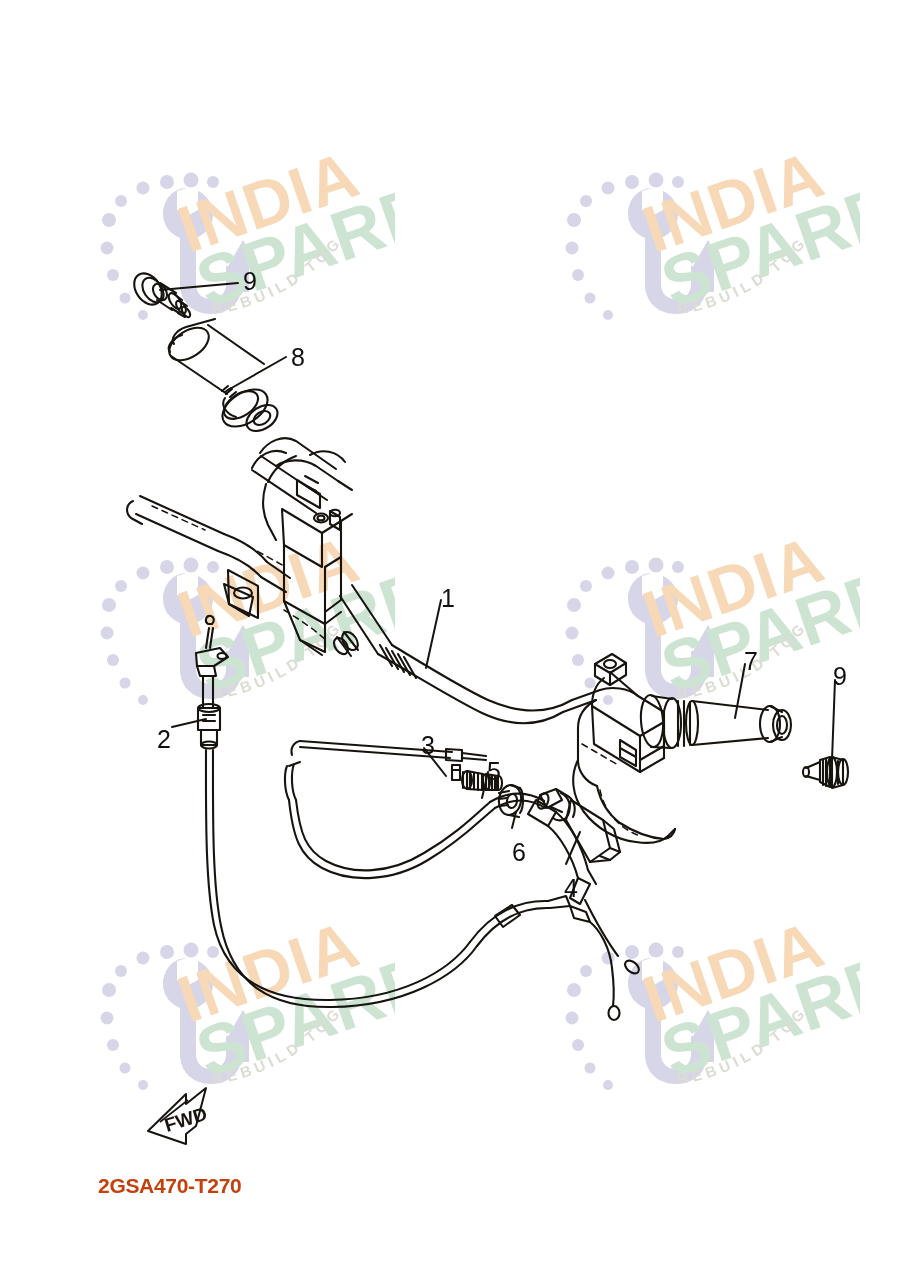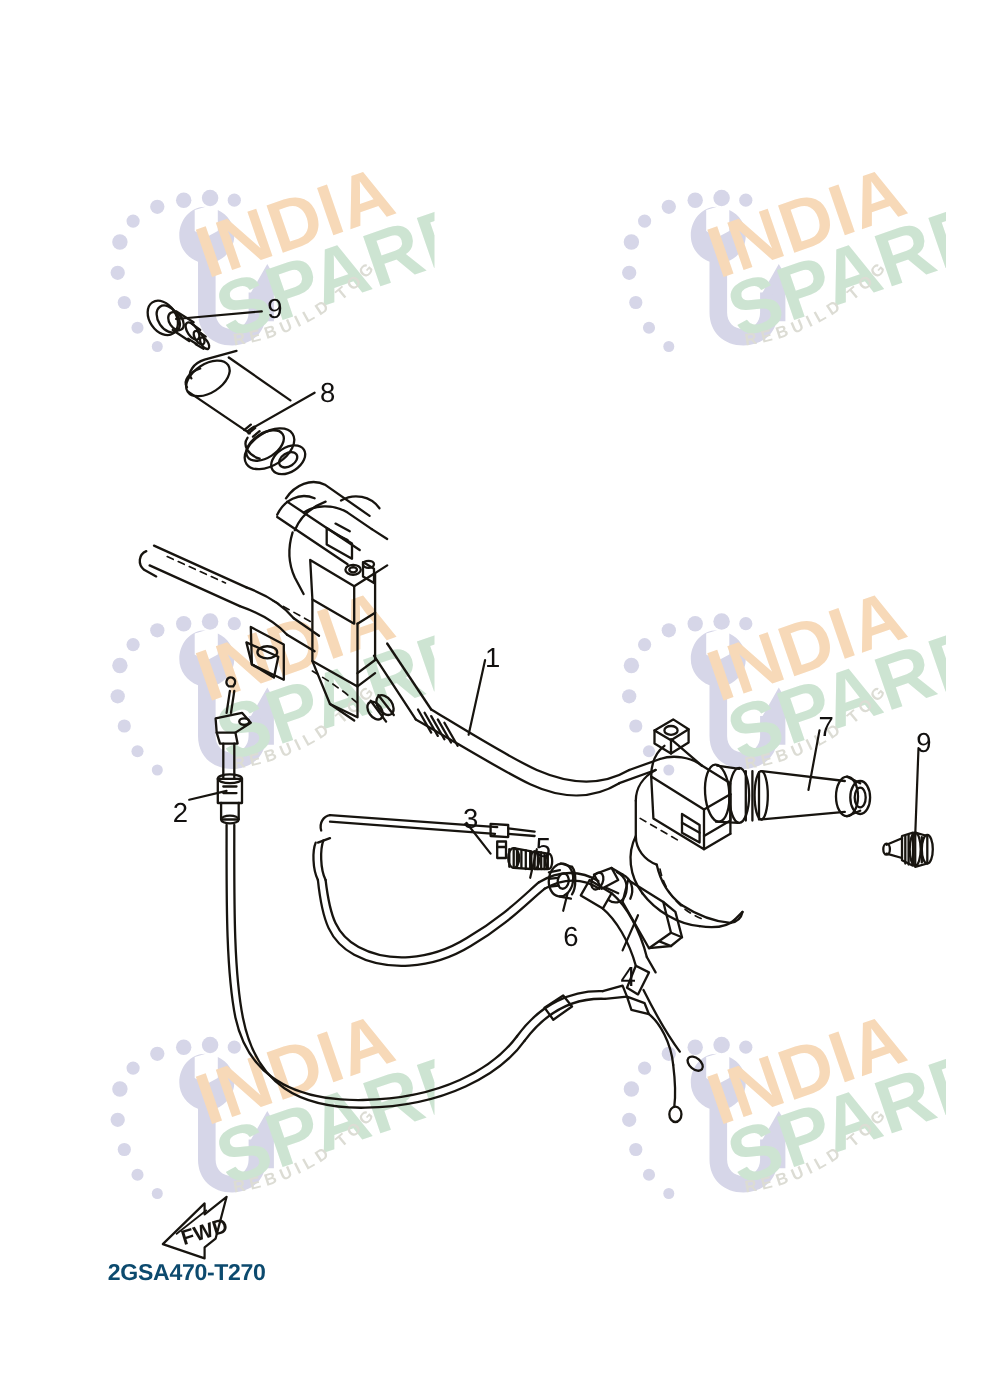--- a/index.html
+++ b/index.html
@@ -25,26 +25,27 @@
     font-family:"Liberation Sans", sans-serif;
     font-size:25px;
     line-height:25px;
     font-weight:400;
     letter-spacing:0px;
     white-space:nowrap;
     user-select:none;
   }
   .partno{
     position:absolute;
-    color:#0c4a6e;
+    color:#c2410c;
     font-family:"Liberation Sans", sans-serif;
     font-size:21px;
     font-weight:700;
     letter-spacing:-0.3px;
     white-space:nowrap;
+    margin-top:28px;
   }
 </style>
 </head>
 <body>
 
 <div id="stage">
 
   <div class="layer" id="wm-layer">
       <div class="wm" style="left: 95px; top: 70px;">
         <svg viewBox="0 0 300 260">

